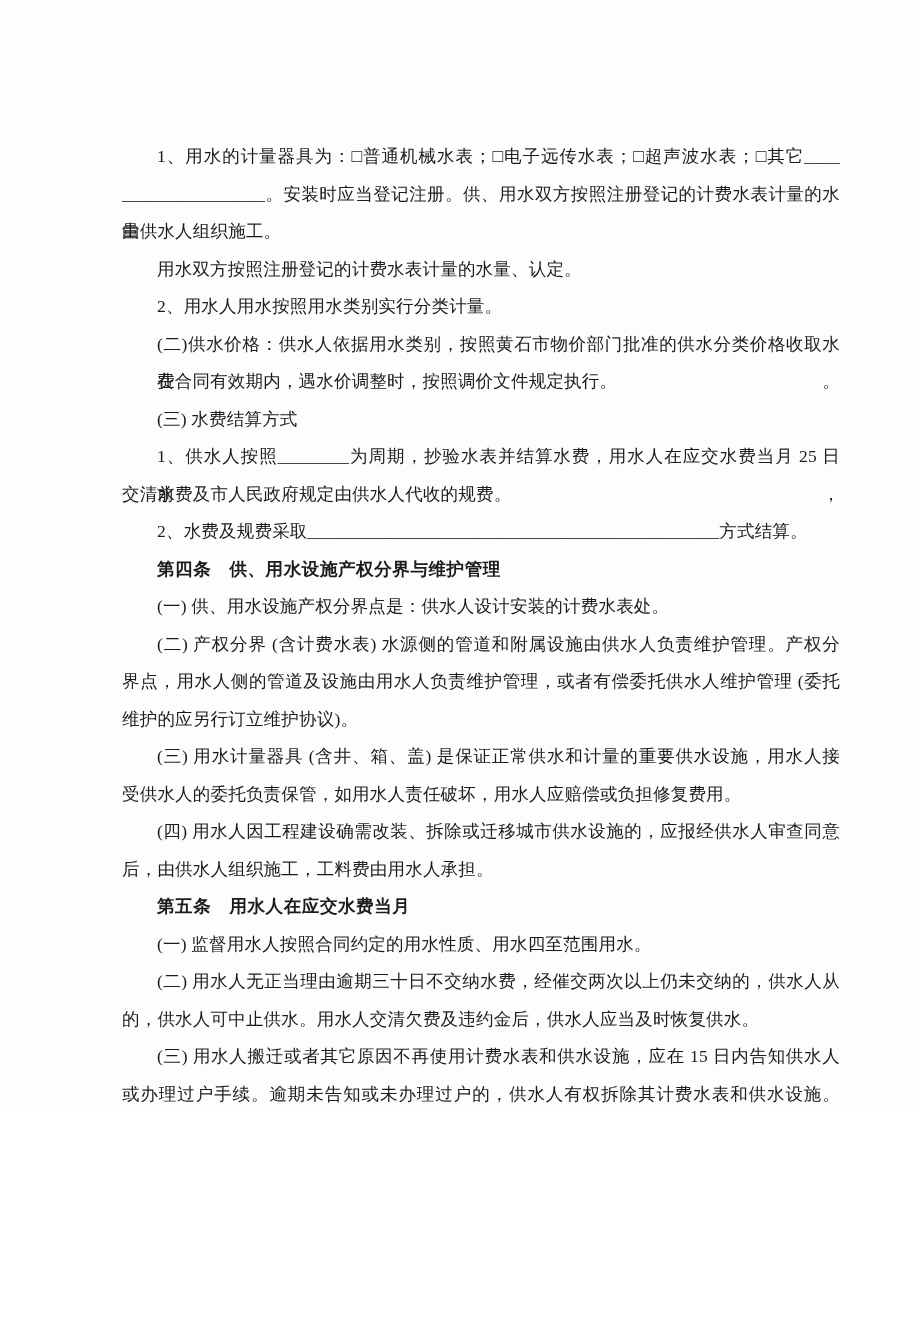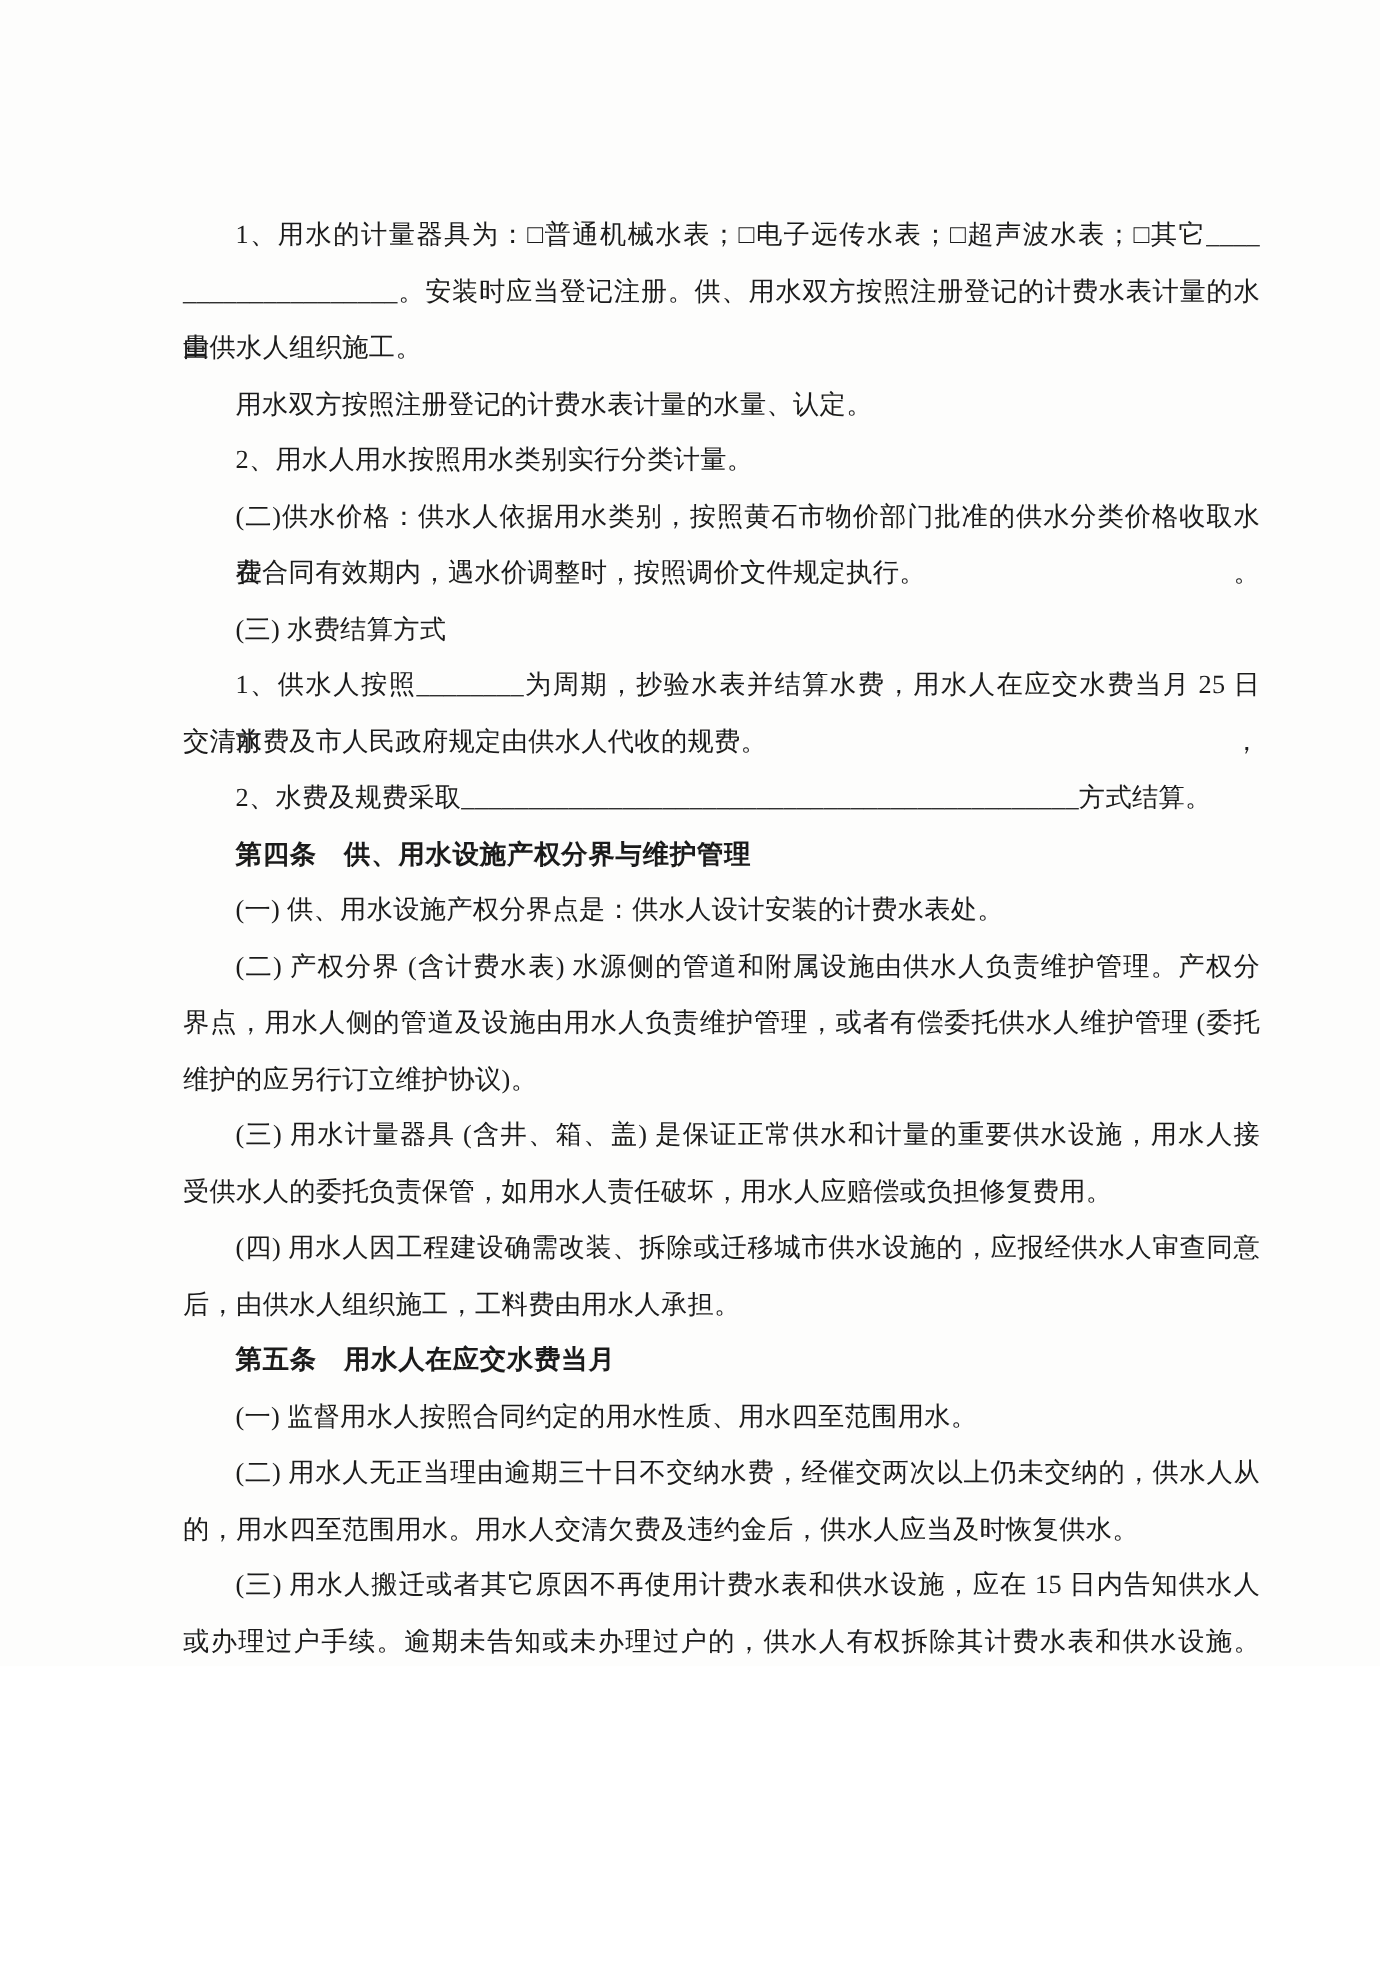--- a/index.html
+++ b/index.html
@@ -54,18 +54,18 @@
     <div class="line indent j">(二) 产权分界 (含计费水表) 水源侧的管道和附属设施由供水人负责维护管理。产权分</div>
     <div class="line j">界点，用水人侧的管道及设施由用水人负责维护管理，或者有偿委托供水人维护管理 (委托</div>
     <div class="line">维护的应另行订立维护协议)。</div>
     <div class="line indent j">(三) 用水计量器具 (含井、箱、盖) 是保证正常供水和计量的重要供水设施，用水人接</div>
     <div class="line">受供水人的委托负责保管，如用水人责任破坏，用水人应赔偿或负担修复费用。</div>
     <div class="line indent j">(四) 用水人因工程建设确需改装、拆除或迁移城市供水设施的，应报经供水人审查同意</div>
     <div class="line">后，由供水人组织施工，工料费由用水人承担。</div>
     <div class="line indent heading">第五条　用水人在应交水费当月</div>
     <div class="line indent">(一) 监督用水人按照合同约定的用水性质、用水四至范围用水。</div>
     <div class="line indent j">(二) 用水人无正当理由逾期三十日不交纳水费，经催交两次以上仍未交纳的，供水人从</div>
-    <div class="line">的，用水四至范围用水。用水人交清欠费及违约金后，供水人应当及时恢复供水。</div>
+    <div class="line">的，供水人可中止供水。用水人交清欠费及违约金后，供水人应当及时恢复供水。</div>
     <div class="line indent j">(三) 用水人搬迁或者其它原因不再使用计费水表和供水设施，应在 15 日内告知供水人</div>
     <div class="line j">或办理过户手续。逾期未告知或未办理过户的，供水人有权拆除其计费水表和供水设施。</div>
     <div class="pageno">- 2 -</div>
   </div>
 </div>
 
 </body></html>

